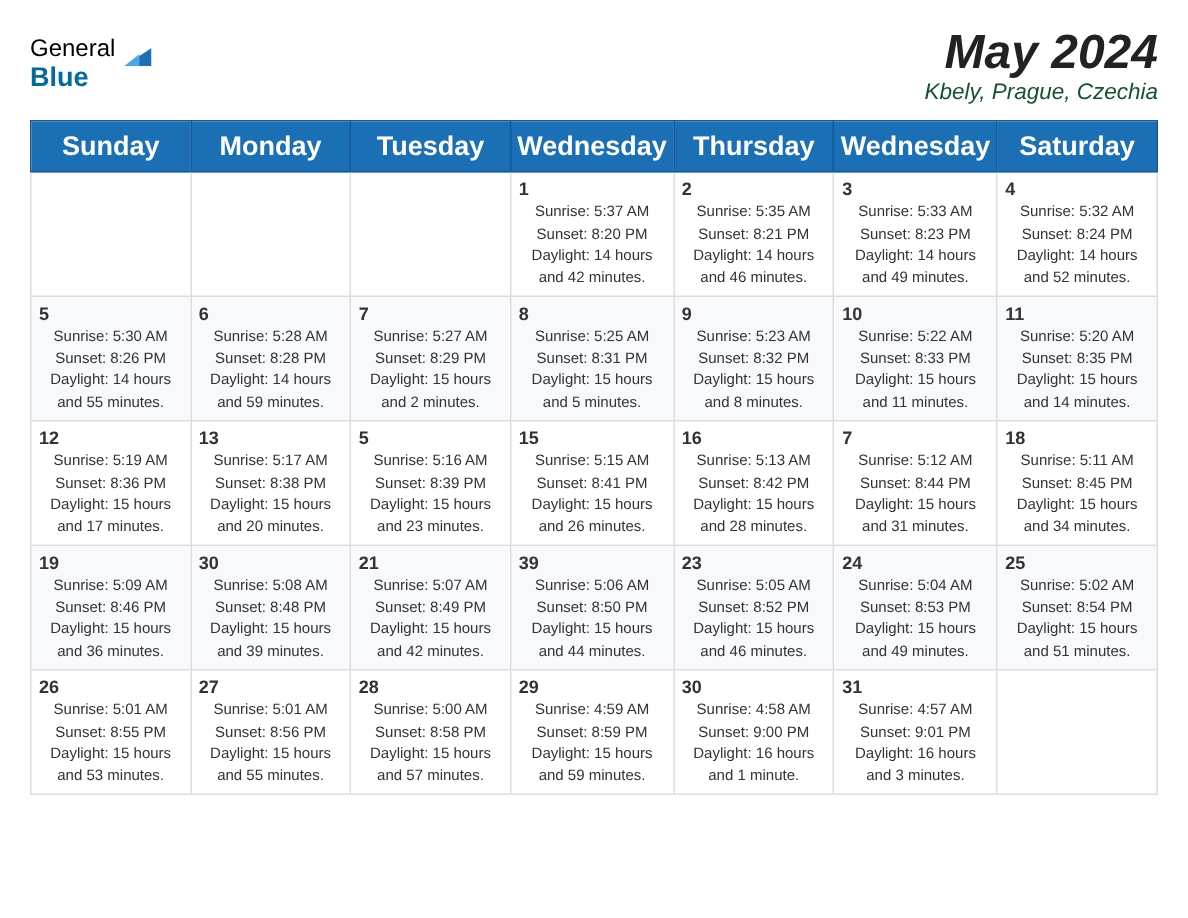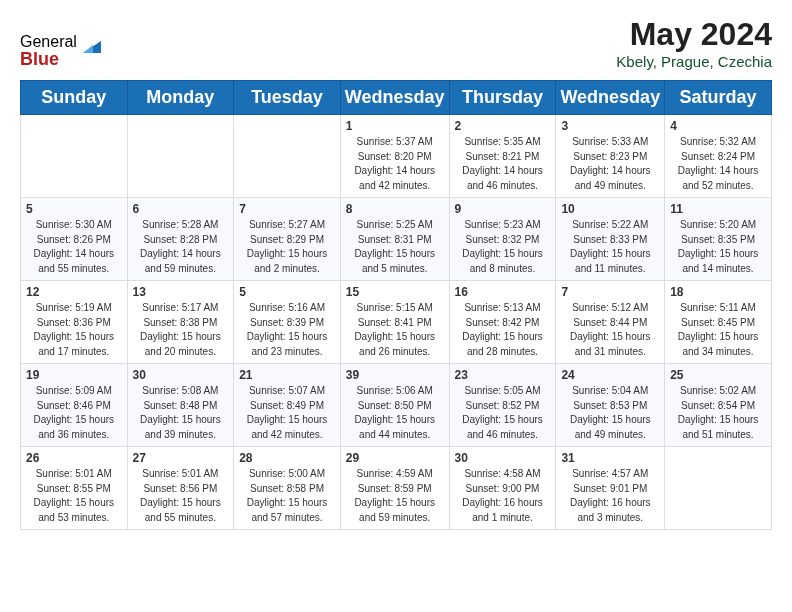--- a/index.html
+++ b/index.html
@@ -9,46 +9,47 @@
       width: 792px;
       min-height: 612px;
     }
     .page {
       width: 792px;
       padding: 16px 20px 16px 20px;
     }
     .header {
       display: flex;
       justify-content: space-between;
-      align-items: flex-end;
+      align-items: center;
       margin-bottom: 10px;
     }
     .logo {
       display: flex;
       align-items: center;
     }
     .logo-text {
       display: flex;
       flex-direction: column;
       line-height: 1.1;
     }
     .logo-blue {
       font-size: 18px;
       font-weight: bold;
-      color: #b91c1c;
+      color: #0369a1;
     }
     .logo-icon {
       width: 22px;
       height: 22px;
       margin-left: 2px;
       align-self: flex-start;
       margin-top: 2px;
     }
     .title-block {
       text-align: right;
+      font-style: italic;
     }
     .main-title {
       font-size: 32px;
       font-weight: bold;
       color: #222;
     }
     .subtitle {
       font-size: 15px;
       color: #14532d;
     }

